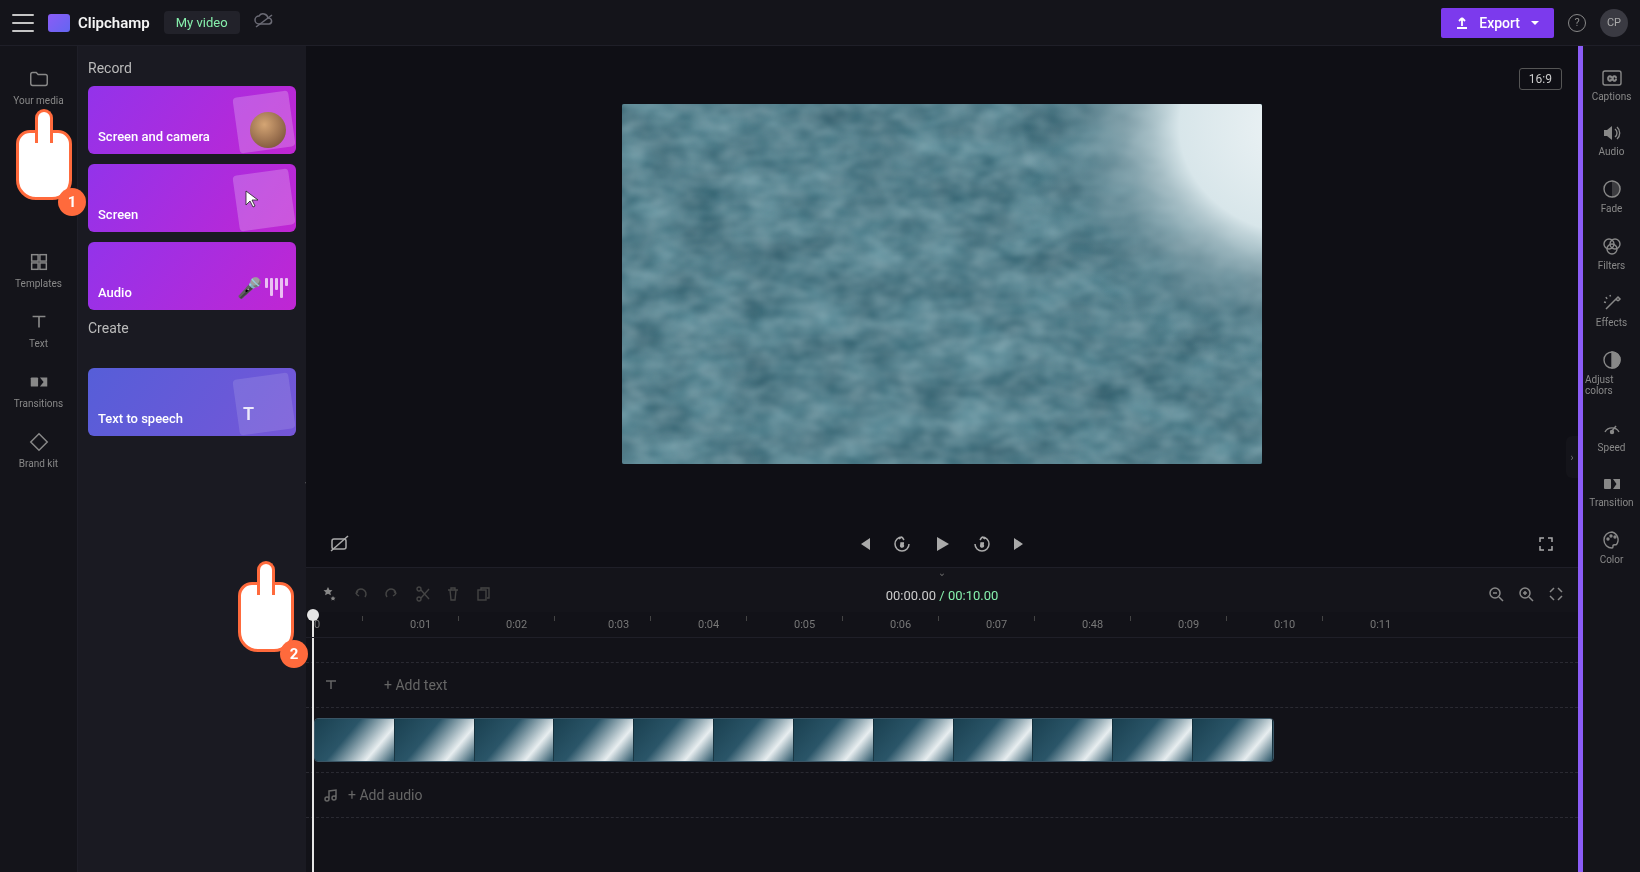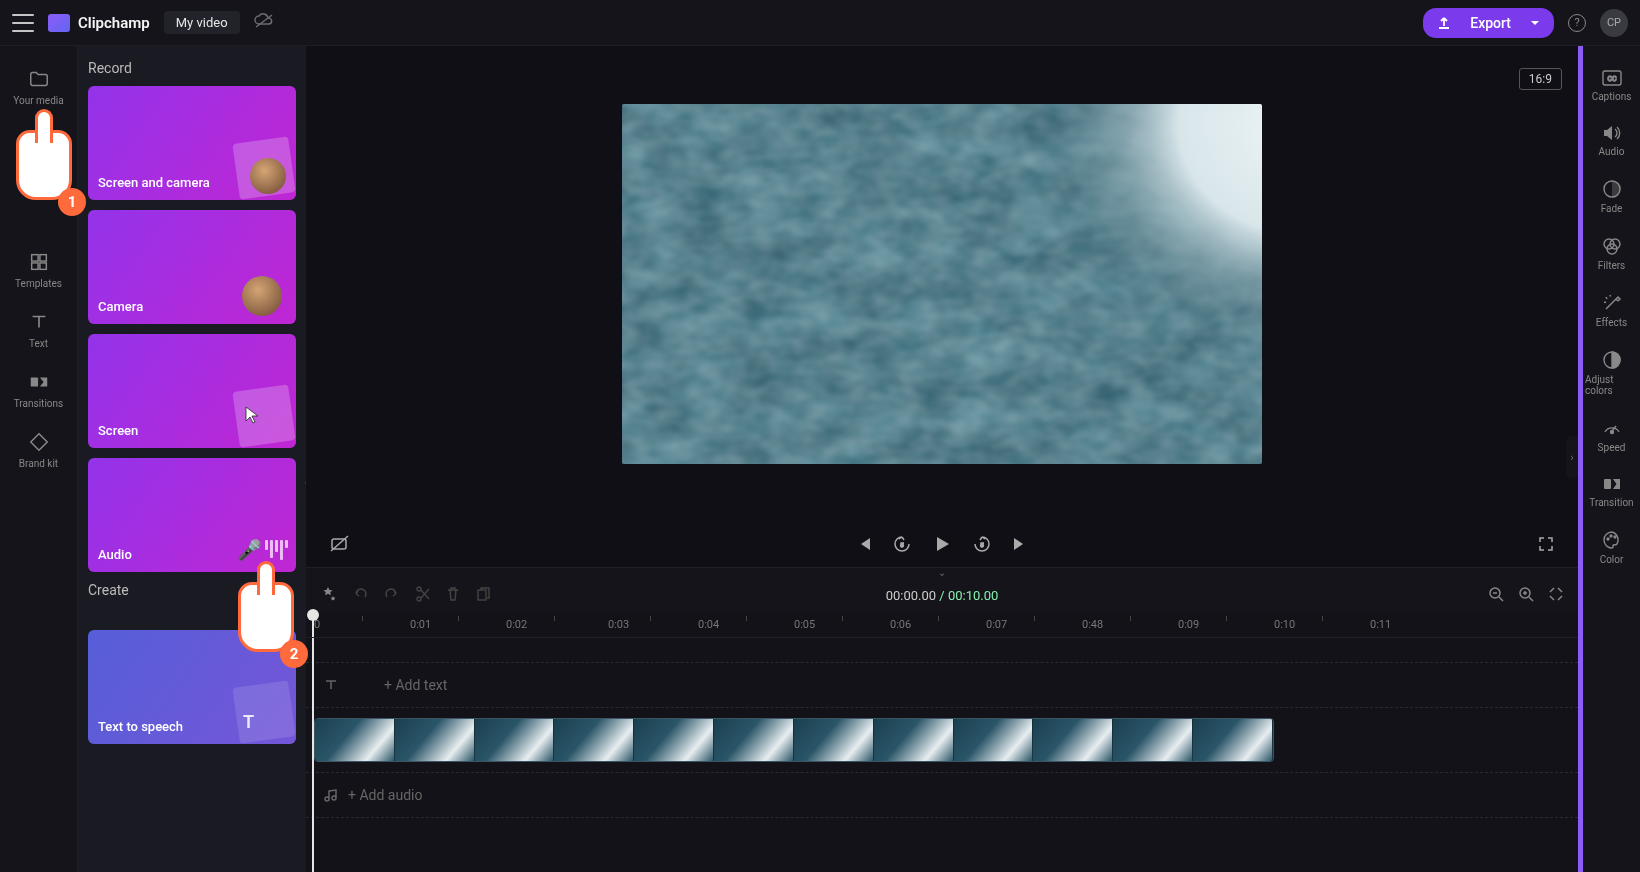--- a/index.html
+++ b/index.html
@@ -5,41 +5,41 @@
 * { margin: 0; padding: 0; box-sizing: border-box; font-family: -apple-system, BlinkMacSystemFont, "Segoe UI", Roboto, sans-serif; }
 body { background: #0a0a0f; color: #e5e5e5; width: 1640px; height: 872px; overflow: hidden; position: relative; }
 
 
 .header { height: 46px; background: #14141a; display: flex; align-items: center; padding: 0 12px; gap: 14px; border-bottom: 1px solid #1f1f28; }
 .hamburger { width: 22px; height: 18px; display: flex; flex-direction: column; justify-content: space-between; cursor: pointer; }
 .hamburger span { height: 2px; background: #c5c5c5; border-radius: 1px; }
 .logo-wrap { display: flex; align-items: center; gap: 8px; }
 .logo-icon { width: 22px; height: 18px; background: linear-gradient(135deg, #8b5cf6, #6366f1); border-radius: 3px; position: relative; }
 .logo-text { font-weight: 600; font-size: 15px; color: #f5f5f5; }
-.project-name { background: #22222a; padding: 4px 12px; border-radius: 4px; font-size: 13px; color: #e5e5e5; }
+.project-name { background: #22222a; padding: 4px 12px; border-radius: 4px; font-size: 13px; color: #86efac; }
 .cloud-icon { color: #6b6b75; }
 .header-right { margin-left: auto; display: flex; align-items: center; gap: 14px; }
-.export-btn { background: #7c3aed; color: #fff; border: none; padding: 7px 14px; border-radius: 13px; font-size: 14px; font-weight: 500; display: flex; align-items: center; gap: 19px; cursor: pointer; }
+.export-btn { background: #7c3aed; color: #fff; border: none; padding: 7px 14px; border-radius: 2px; font-size: 14px; font-weight: 500; display: flex; align-items: center; gap: 10px; cursor: pointer; }
 .help-icon { width: 18px; height: 18px; border: 1.5px solid #888; border-radius: 50%; display: flex; align-items: center; justify-content: center; font-size: 11px; color: #888; cursor: pointer; }
 .avatar { width: 28px; height: 28px; background: #3a3a42; border-radius: 50%; display: flex; align-items: center; justify-content: center; font-size: 11px; color: #aaa; cursor: pointer; }
 
 
 .body { display: flex; height: calc(872px - 46px); }
 
 
 .nav-rail { width: 78px; background: #14141a; display: flex; flex-direction: column; align-items: center; padding-top: 12px; gap: 2px; border-right: 1px solid #1f1f28; }
 .nav-item { width: 100%; padding: 10px 4px; display: flex; flex-direction: column; align-items: center; gap: 5px; cursor: pointer; color: #888; font-size: 10px; text-align: center; }
 .nav-item.active { color: #fff; }
 .nav-item svg, .nav-item .icon-box { width: 22px; height: 22px; }
 .nav-label { line-height: 1.1; }
 
 
 .panel { width: 228px; background: #1a1a22; padding: 14px 10px; overflow-y: auto; position: relative; }
 .panel-section-title { font-size: 14px; color: #bbb; margin-bottom: 10px; }
-.card { height: 114px; border-radius: 6px; margin-bottom: 10px; position: relative; overflow: hidden; cursor: pointer; display: flex; align-items: flex-end; padding: 10px; color: #fff; font-size: 13px; font-weight: 500; }
+.card { height: 68px; border-radius: 6px; margin-bottom: 10px; position: relative; overflow: hidden; cursor: pointer; display: flex; align-items: flex-end; padding: 10px; color: #fff; font-size: 13px; font-weight: 500; }
 .card-record { background: linear-gradient(125deg, #9333ea, #c026d3); }
 .card-create { background: linear-gradient(125deg, #565ed8, #7556d8); margin-top: 32px; }
 .card-thumb { position: absolute; right: 4px; bottom: 4px; width: 56px; height: 56px; border-radius: 4px; background: rgba(255,255,255,0.22); transform: rotate(-8deg); }
 .card-face { position: absolute; right: 10px; bottom: 6px; width: 36px; height: 36px; border-radius: 50%; background: radial-gradient(circle at 40% 35%, #d4a574, #6b4530); }
 .card-mic { position: absolute; right: 34px; bottom: 10px; font-size: 20px; }
 .card-wave { position: absolute; right: 8px; bottom: 12px; display: flex; gap: 2px; }
 .card-wave span { width: 3px; background: rgba(255,255,255,0.7); border-radius: 1px; }
 .cursor-ptr { position: absolute; font-size: 17px; color: #fff; }
 .collapse-handle { position: absolute; right: -10px; top: 50%; width: 18px; height: 44px; background: #1a1a22; border-radius: 0 6px 6px 0; display: flex; align-items: center; justify-content: center; color: #888; cursor: pointer; z-index: 5; }
 
@@ -167,25 +167,20 @@
       <span class="nav-label">Brand kit</span>
     </div>
   </div>
 
   <div class="panel">
     <div class="panel-section-title">Record</div>
     <div class="card card-record">
       <span>Screen and camera</span>
       <div class="card-thumb"></div>
       <div class="card-face"></div>
-    </div>
-    <div class="card card-record">
-      <span>Camera</span>
-      <div class="card-thumb" style="background:transparent"></div>
-      <div class="card-face" style="right:14px;bottom:8px;width:40px;height:40px"></div>
     </div>
     <div class="card card-record">
       <span>Screen</span>
       <div class="card-thumb"></div>
       <span class="cursor-ptr" style="right:36px;bottom:20px">
         <svg width="16" height="18" viewBox="0 0 16 18" fill="#fff" stroke="#222" stroke-width="0.8">
             <path d="M2 1l0 14 4-4 3 6 2-1-3-6 6 0z"></path>
           </svg>
       </span>
     </div>

